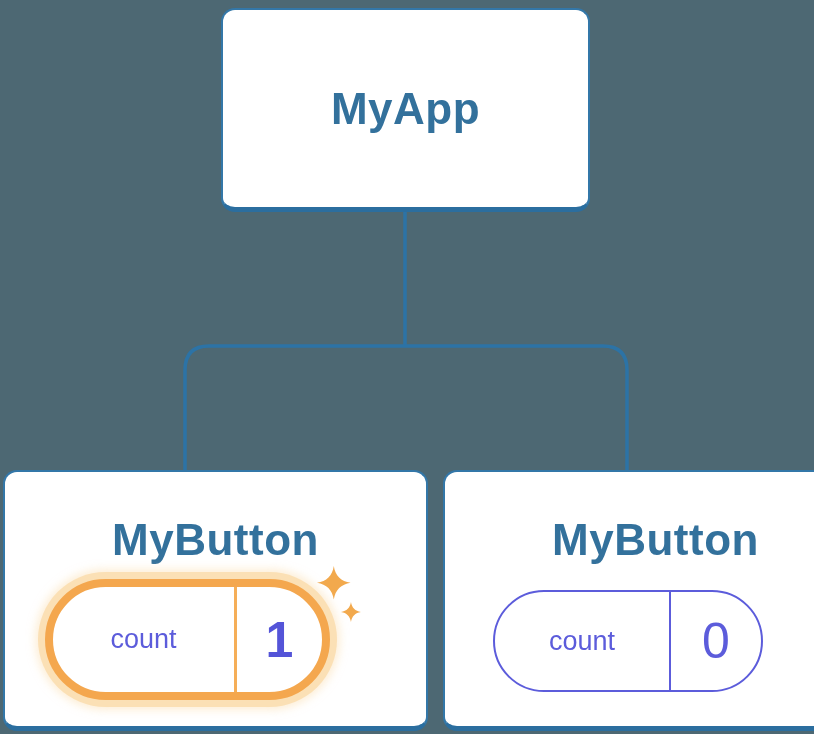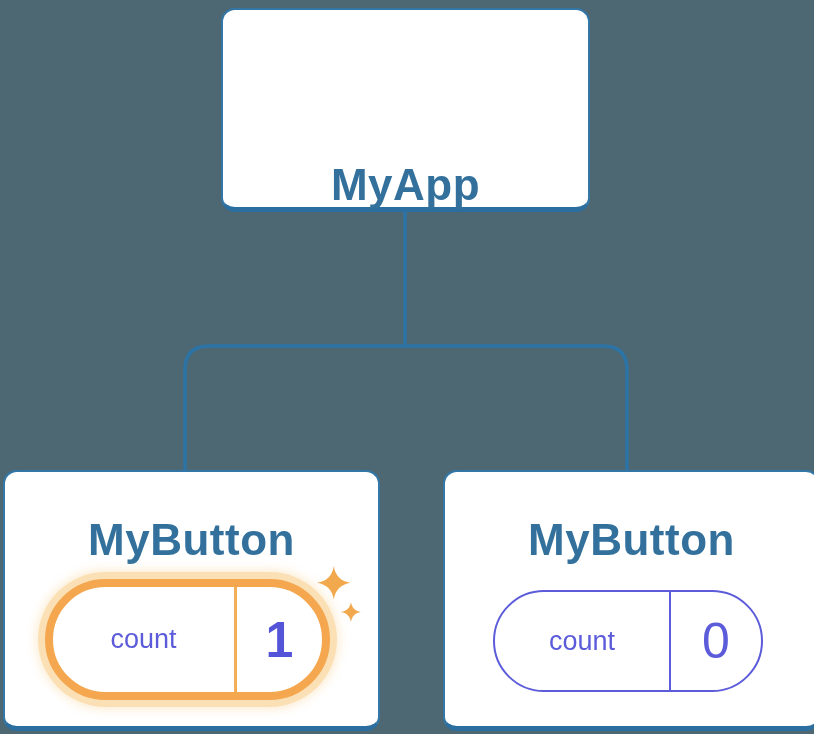--- a/index.html
+++ b/index.html
@@ -32,24 +32,24 @@
     position:absolute;
     background:var(--card-bg);
     border:2.5px solid var(--card-border);
     border-bottom:5px solid var(--card-border-bottom);
     border-radius:14px;
     box-sizing:border-box;
     z-index:1;
   }
   .card-root{
     left:221px;top:8px;width:369px;height:204px;
-    display:flex;align-items:flex-end;justify-content:center;
+    display:flex;align-items:center;justify-content:center;
   }
   .card-child{
-    top:470px;width:377px;height:261px;
+    top:470px;width:425px;height:261px;
   }
   .card-child-left{left:3px;}
   .card-child-right{left:443px;}
   .card-title{
     color:var(--heading);
     font-size:44px;
     font-weight:700;
     letter-spacing:0.5px;
     line-height:1;
     white-space:nowrap;

